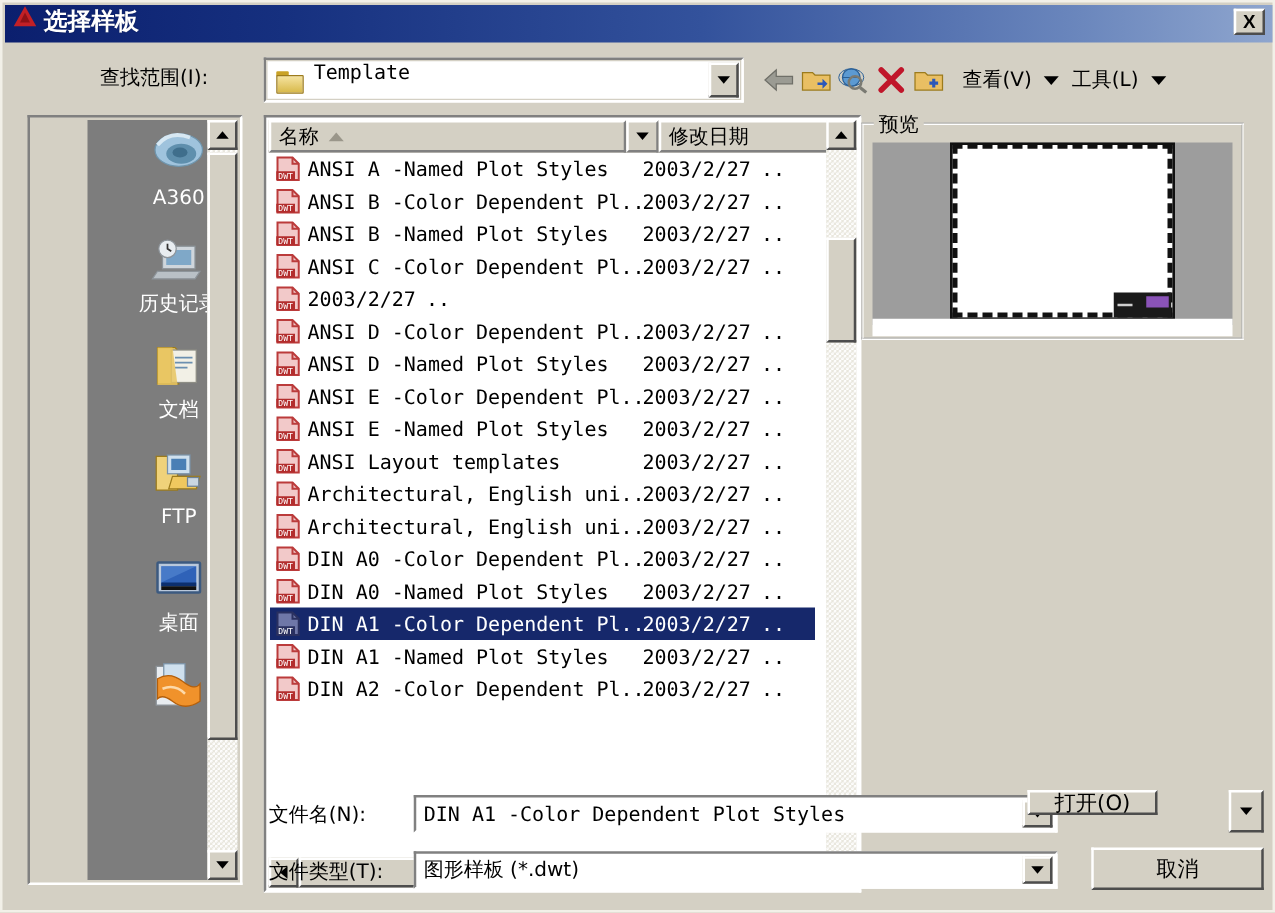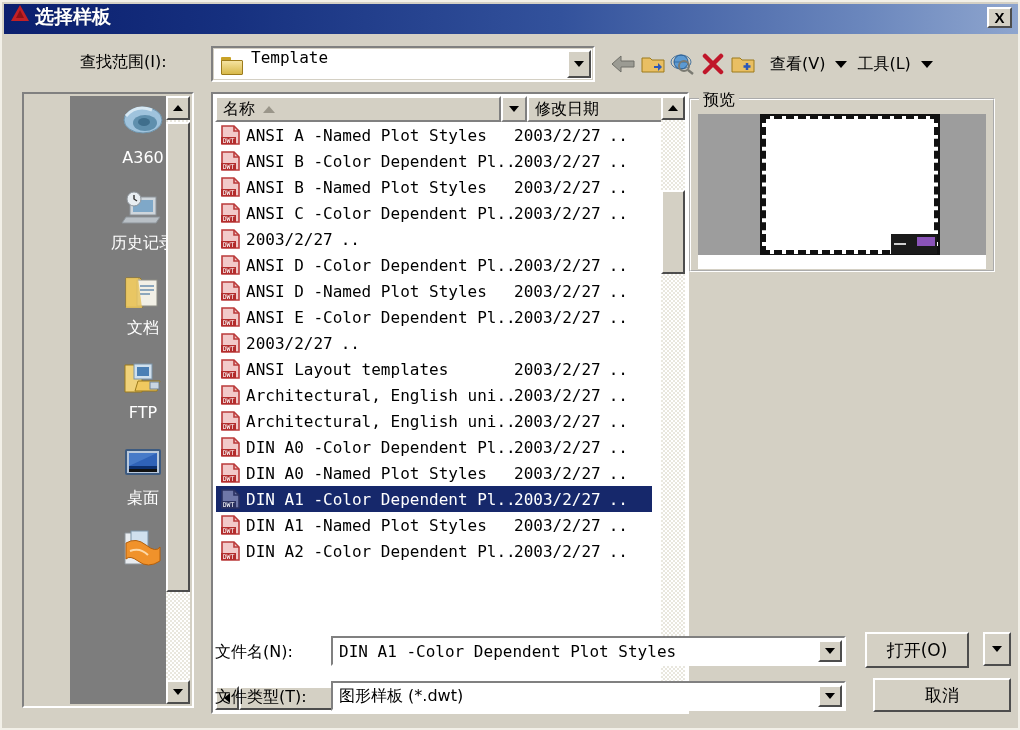--- a/index.html
+++ b/index.html
@@ -517,20 +517,21 @@
           <div class="fdate">2003/2/27</div>
           <div class="fdots">..</div>
         </div>
         <div class="frow">
           <div class="fico"><svg width="22" height="22" viewBox="0 0 22 22">
               <path d="M2 2 h12 l5 5 v13 h-17 z" fill="#f2c9c9" stroke="#bb3b3b" stroke-width="1.6"></path>
               <path d="M14 2 v5 h5" fill="none" stroke="#bb3b3b" stroke-width="1.6"></path>
               <rect x="1" y="13" width="15" height="7" fill="#b32d2d"></rect>
               <text x="8.5" y="19" font-size="6.5" fill="#ffffff" text-anchor="middle" font-family="DejaVu Sans Mono, monospace">DWT</text>
             </svg></div>
+          <div class="fname">ANSI E -Named Plot Styles</div>
           <div class="fdate">2003/2/27</div>
           <div class="fdots">..</div>
         </div>
         <div class="frow">
           <div class="fico"><svg width="22" height="22" viewBox="0 0 22 22">
               <path d="M2 2 h12 l5 5 v13 h-17 z" fill="#f2c9c9" stroke="#bb3b3b" stroke-width="1.6"></path>
               <path d="M14 2 v5 h5" fill="none" stroke="#bb3b3b" stroke-width="1.6"></path>
               <rect x="1" y="13" width="15" height="7" fill="#b32d2d"></rect>
               <text x="8.5" y="19" font-size="6.5" fill="#ffffff" text-anchor="middle" font-family="DejaVu Sans Mono, monospace">DWT</text>
             </svg></div>
@@ -661,19 +662,19 @@
   </div>
 
   <div class="blabel" style="left:213px;top:685px;">文件类型(T):</div>
   <div class="bcombo" style="left:329px;top:679px;width:515px;height:30px;">
     <div class="bcombo-text cn">图形样板 (*.dwt)</div>
     <div class="combo-arrow">
         <div class="arrow-down"></div>
       </div>
   </div>
 
-  <div class="pbtn" style="left:863px;top:630px;width:104px;height:36px;text-align:center;">打开(O)</div>
+  <div class="pbtn" style="left:820px;top:630px;width:104px;height:20px;text-align:center;">打开(O)</div>
   <div class="pbtn" style="left:981px;top:630px;width:28px;height:34px;">
     <div class="arrow-down"></div>
   </div>
   <div class="pbtn" style="left:871px;top:676px;width:138px;height:34px;">取消</div>
 
 </div>
 
 </body></html>

